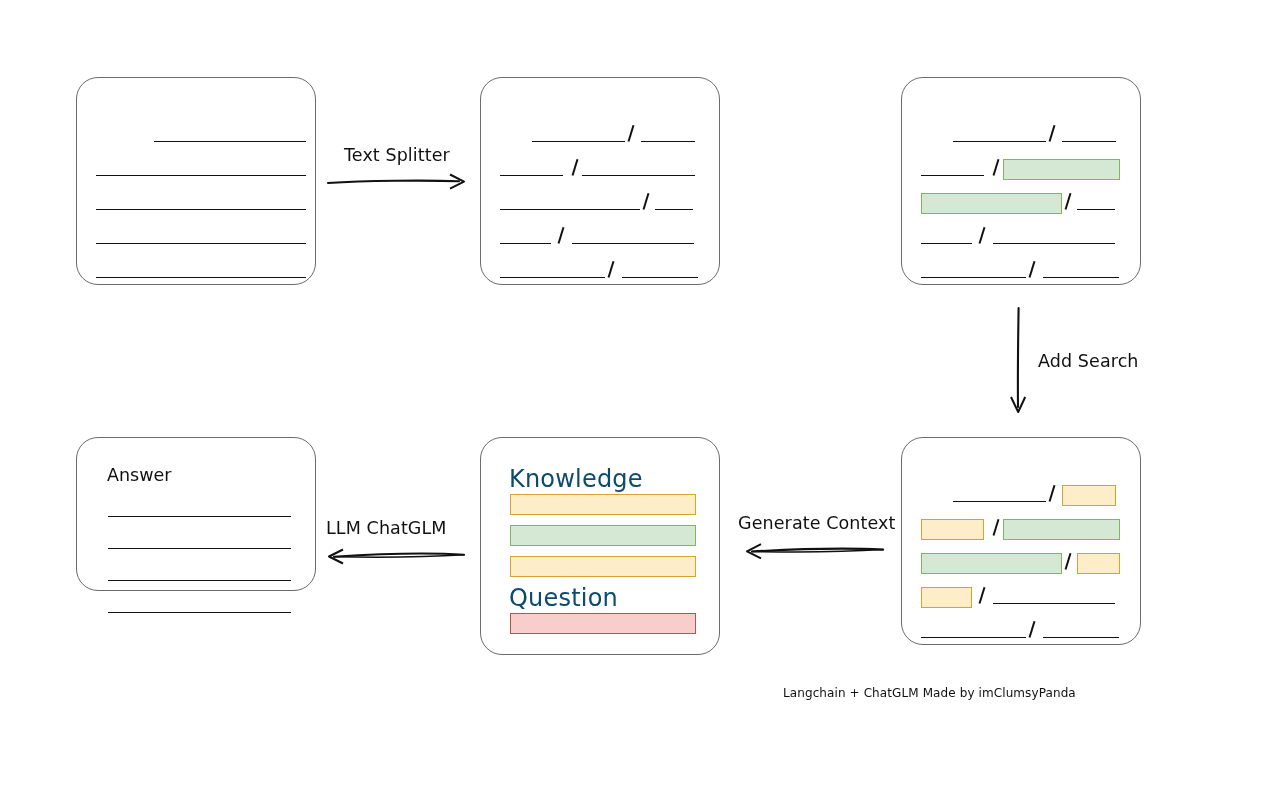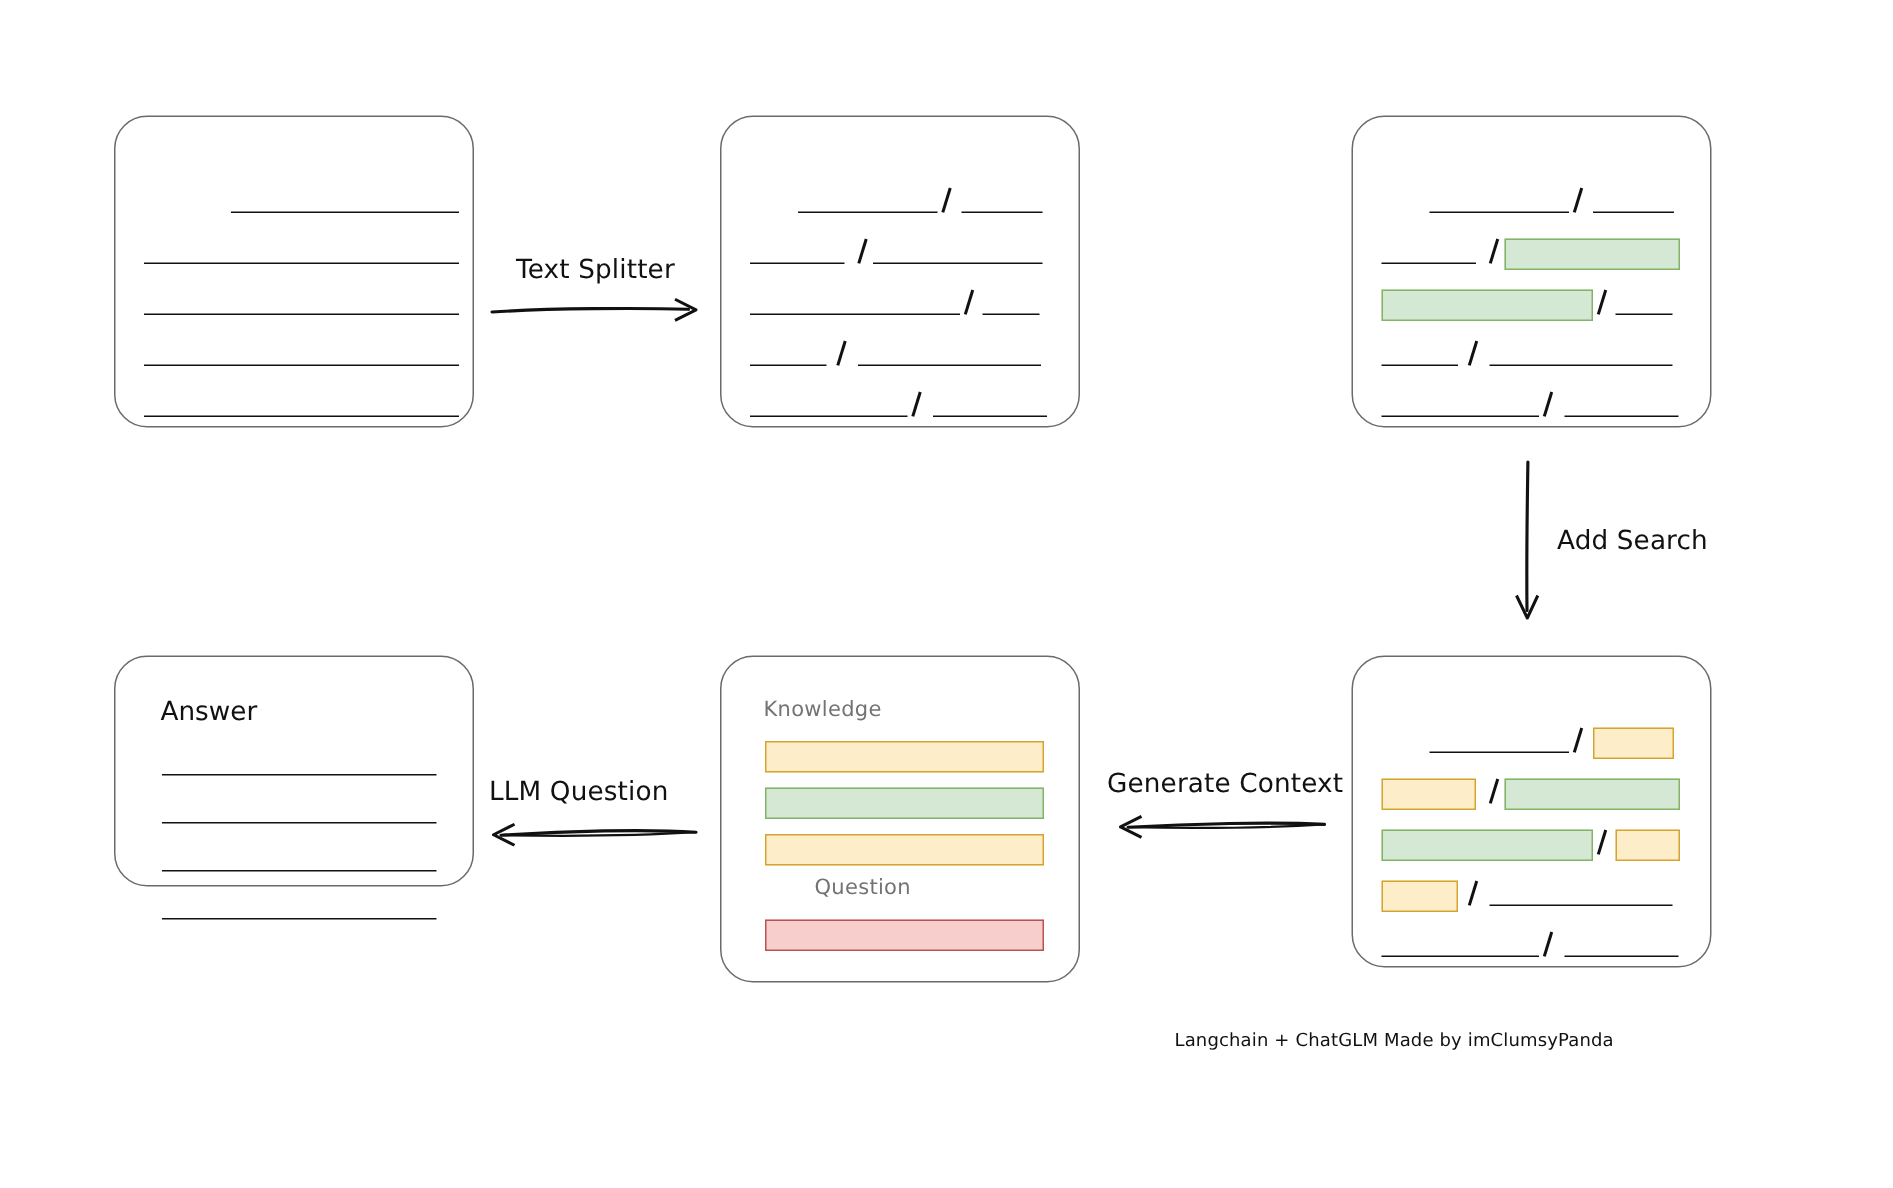--- a/index.html
+++ b/index.html
@@ -75,22 +75,22 @@
     border-style: solid;
     margin-bottom: -4px;
   }
   .bar-green  { background: #d5e8d4; border-color: #82b366; }
   .bar-yellow { background: #fdeec9; border-color: #d6a32f; }
   .bar-red    { background: #f8cecc; border-color: #b85450; }
 
   
   .prompt-label {
     position: absolute;
-    font-size: 14px;
-    color: #737373;
+    font-size: 24px;
+    color: #0c4a6e;
     letter-spacing: 0.2px;
     white-space: nowrap;
   }
   .prompt-bar {
     position: absolute;
     box-sizing: border-box;
     height: 21px;
     border-width: 1.6px;
     border-style: solid;
   }
@@ -152,21 +152,21 @@
         </div>
         <div class="row" style="left: 19px; top: 152px;">
           <div class="seg-line" style="width: 210px;"></div>
         </div>
         <div class="row" style="left: 19px; top: 186px;">
           <div class="seg-line" style="width: 210px;"></div>
         </div>
       </div>
   </div>
 
-  <div class="arrow-wrap" style="left:326px; top:145px; width:145px; height:50px;margin-top:25px;">
+  <div class="arrow-wrap" style="left:326px; top:145px; width:145px; height:50px;">
     <div class="arrow-label" style="left:18px; top:0px;">Text Splitter</div>
     <svg class="arrow-svg" style="left:0px; top:26px;" width="145" height="22" viewBox="0 0 145 22">
       <path d="M2,12 C40,9.5 100,9.2 133,10.2" stroke="#111" stroke-width="2.1" fill="none" stroke-linecap="round"></path>
       <path d="M124,3.5 L138,10.6 L124,17.6" stroke="#111" stroke-width="2" fill="none" stroke-linejoin="round"></path>
     </svg>
   </div>
 
   <div class="doc-box" style="left:480px; top:77px; width:240px; height:208px;">
     <div class="rows" id="rows-split">
         <div class="row" style="left: 19px; top: 50px;">
@@ -296,28 +296,28 @@
     </svg>
   </div>
 
   <div class="doc-box" style="left:480px; top:437px; width:240px; height:218px;">
     <div class="prompt-label" style="left:28px; top:27px;">Knowledge</div>
     <div id="knowledge-bars">
         <div class="prompt-bar bar-yellow" style="left: 29px; top: 56px; width: 186px;"></div>
         <div class="prompt-bar bar-green" style="left: 29px; top: 87px; width: 186px;"></div>
         <div class="prompt-bar bar-yellow" style="left: 29px; top: 118px; width: 186px;"></div>
       </div>
-    <div class="prompt-label" style="left:28px; top:146px;margin-left:34px;">Question</div>
+    <div class="prompt-label" style="left:28px; top:146px;">Question</div>
     <div id="question-bars">
         <div class="prompt-bar bar-red" style="left: 29px; top: 175px; width: 186px;"></div>
       </div>
   </div>
 
   <div class="arrow-wrap" style="left:322px; top:518px; width:148px; height:50px;">
-    <div class="arrow-label" style="left:4px; top:0px;">LLM Question</div>
+    <div class="arrow-label" style="left:4px; top:0px;">LLM ChatGLM</div>
     <svg class="arrow-svg" style="left:0px; top:27px;" width="148" height="22" viewBox="0 0 148 22">
       <path d="M12,11.8 C55,9.0 108,7.6 142,9.8" stroke="#111" stroke-width="2.1" fill="none" stroke-linecap="round"></path>
       <path d="M12,11.8 C58,12.6 110,11.8 142,9.8" stroke="#111" stroke-width="1.5" fill="none" stroke-linecap="round"></path>
       <path d="M21,4.5 L7,11.5 L21,18.5" stroke="#111" stroke-width="2" fill="none" stroke-linejoin="round"></path>
     </svg>
   </div>
 
   <div class="doc-box" style="left:76px; top:437px; width:240px; height:154px;">
     <div class="ans-label" style="left:30px; top:27px;">Answer</div>
     <div id="answer-lines">

